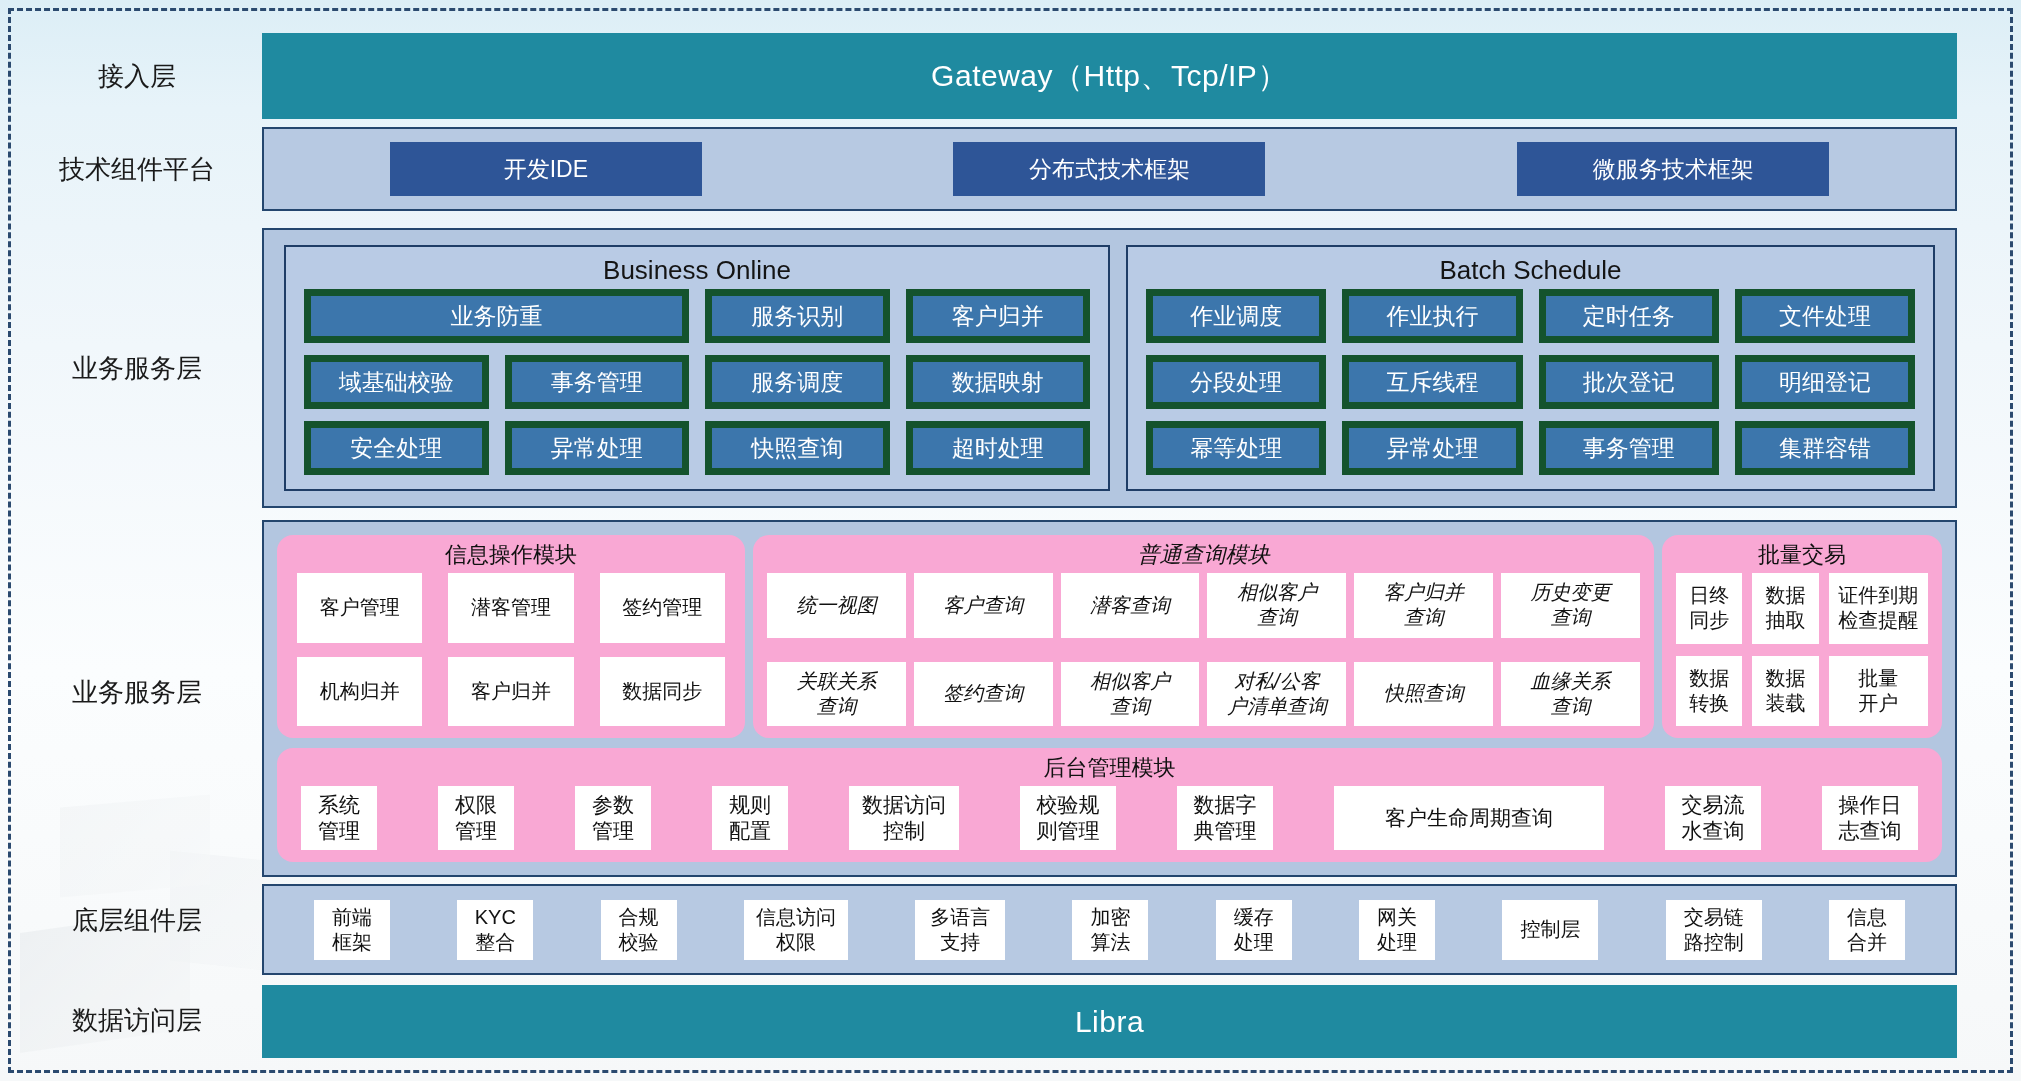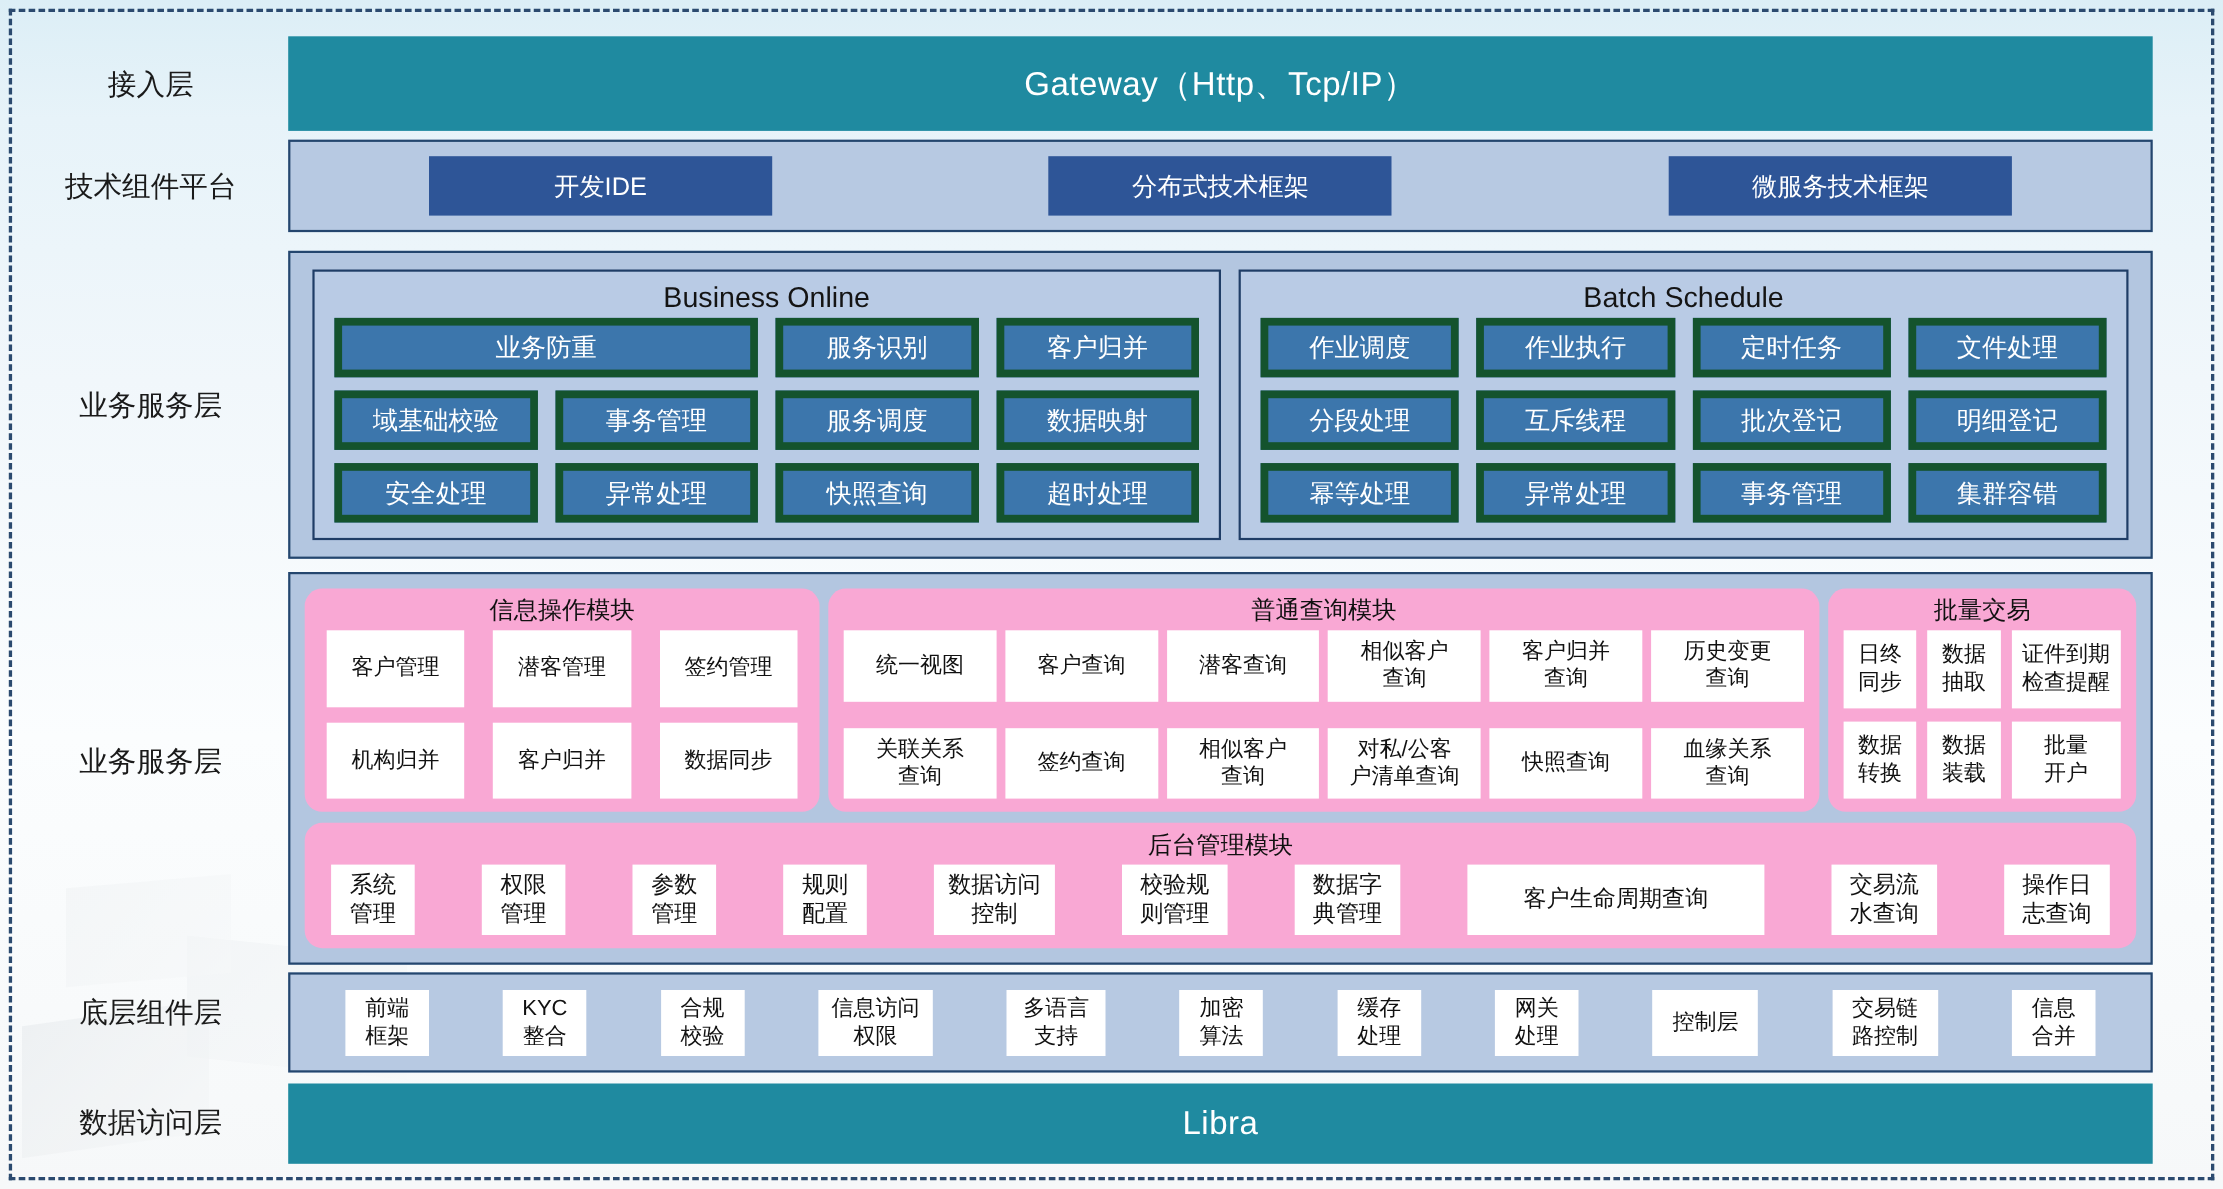--- a/index.html
+++ b/index.html
@@ -44,21 +44,21 @@
   .fw-btn { background:#3c76ac; border:7px solid #14532d; color:#fff; font-size:23px;
             display:flex; align-items:center; justify-content:center; }
   .span2 { grid-column:span 2; }
 
   .biz-box { position:absolute; left:262px; top:520px; width:1695px; height:357px;
              background:#b3c6e0; border:2px solid #24466e; padding:13px; display:flex; flex-direction:column; gap:10px; }
   .biz-top { display:flex; gap:8px; flex:1; }
   .panel { background:#f9a8d4; border-radius:16px; padding:2px 14px 12px; display:flex; flex-direction:column; }
   .panel-title { text-align:center; font-size:22px; color:#111; height:36px; line-height:36px; }
   .panel.info  { flex:0 0 468px; }
-  .panel.query { flex:1; }
+  .panel.query { flex:1;font-style:italic; }
   .panel.batch { flex:0 0 280px; }
   .grid3 { display:grid; grid-template-columns:repeat(3,1fr); gap:14px 26px; flex:1; padding:0 6px; }
   .grid6 { display:grid; grid-template-columns:repeat(6,1fr); gap:24px 8px; flex:1; }
   .gridb { display:grid; grid-template-columns:1fr 1fr 1.5fr; gap:12px 10px; flex:1; }
   .chip { background:#fff; color:#111; font-size:20px; display:flex; align-items:center; justify-content:center;
           text-align:center; white-space:pre-line; line-height:1.25; }
   .panel.admin { flex:0 0 112px; }
   .admin-row { display:flex; justify-content:space-between; align-items:center; flex:1; padding:0 10px; }
   .admin-row .chip { height:64px; font-size:21px; }
   .w76{width:76px} .w90{width:90px} .w96{width:96px} .w104{width:104px} .w110{width:110px} .w270{width:270px}

